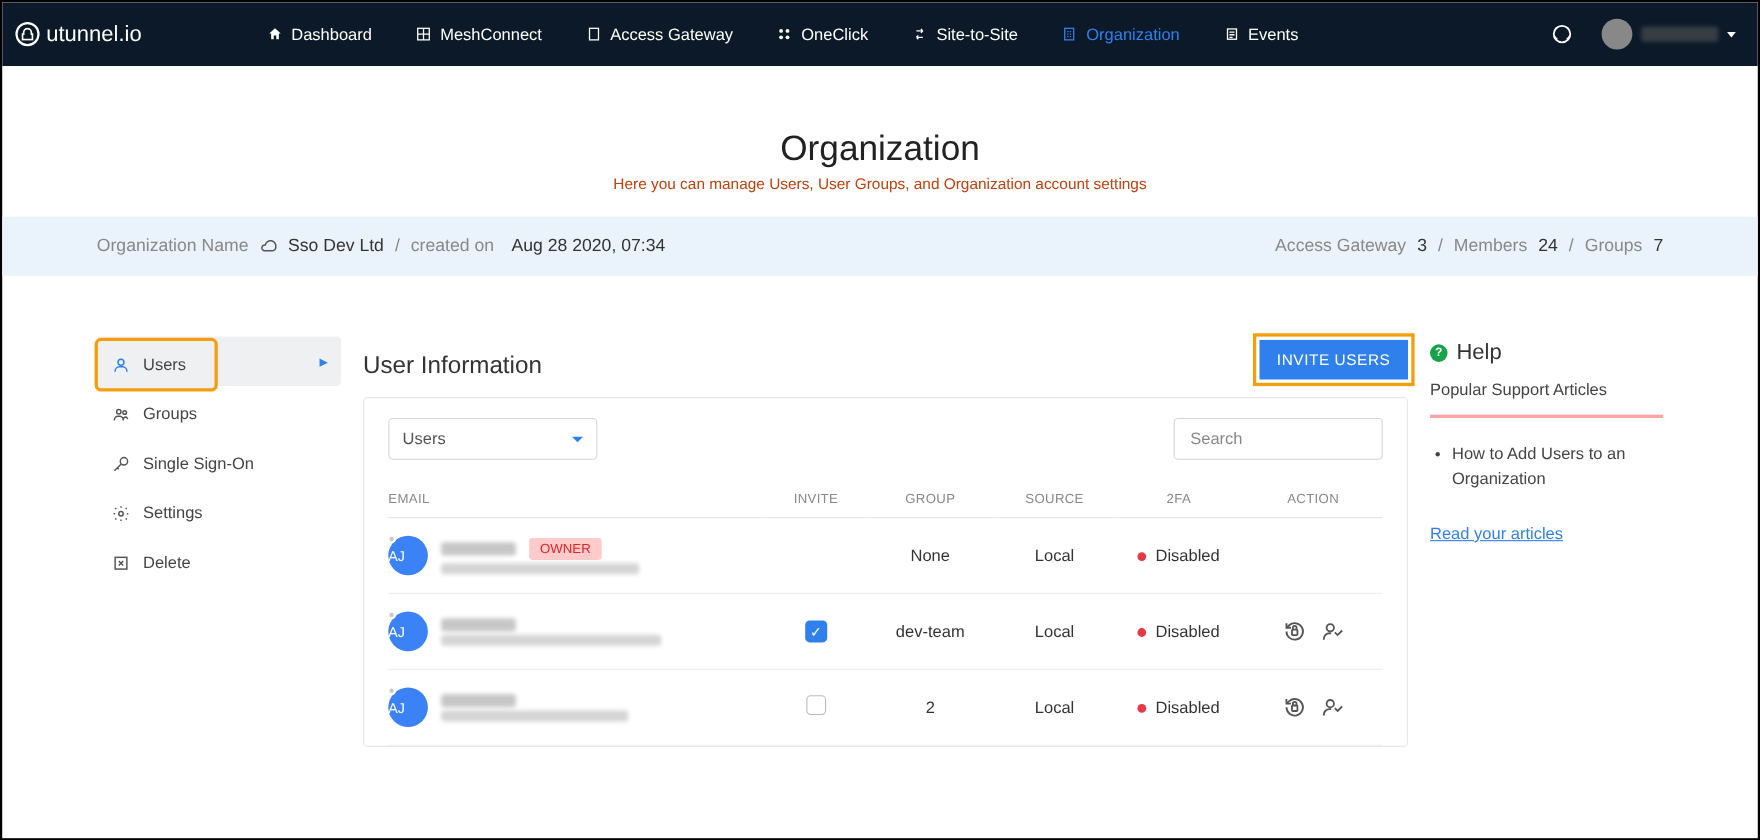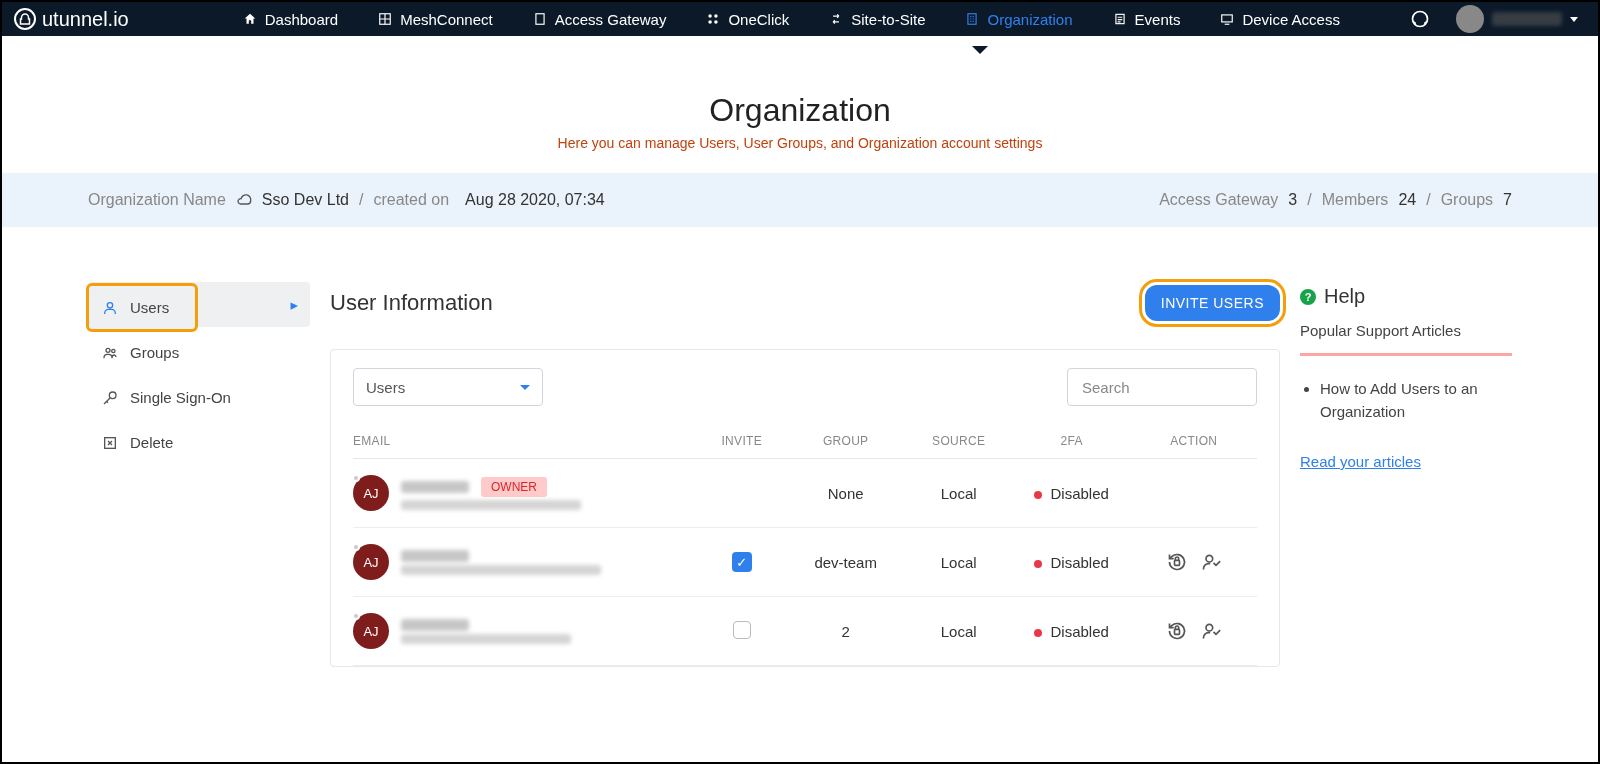--- a/index.html
+++ b/index.html
@@ -1,19 +1,19 @@
 <!DOCTYPE html>
 <html><head>
 <meta charset="utf-8">
 <style>
   * { box-sizing: border-box; margin: 0; padding: 0; }
   body { font-family: -apple-system, BlinkMacSystemFont, 'Segoe UI', Arial, sans-serif; font-size: 14px; color: #333; background: #fff; width: 1600px; height: 764px; overflow: hidden; border: 2px solid #000; }
   
   
-  .navbar { background: #0b1929; height: 34px; display: flex; align-items: center; padding: 0 20px 0 12px; color: #fff; }
+  .navbar { background: #0b1929; height: 58px; display: flex; align-items: center; padding: 0 20px 0 12px; color: #fff; }
   .logo { display: flex; align-items: center; gap: 6px; font-size: 20px; font-weight: 400; margin-right: 100px; }
   .logo-icon { width: 22px; height: 22px; border: 2px solid #fff; border-radius: 50%; display: inline-flex; align-items: center; justify-content: center; font-size: 11px; }
   .nav-items { display: flex; gap: 12px; }
   .nav-item { display: flex; align-items: center; gap: 8px; padding: 10px 14px; color: #fff; font-size: 15px; cursor: pointer; }
   .nav-item.active { color: #2f80ed; }
   .nav-icon { width: 14px; height: 14px; display: inline-block; }
   .navbar-right { margin-left: auto; display: flex; align-items: center; gap: 26px; }
   .avatar { width: 28px; height: 28px; border-radius: 50%; background: #888; }
   .user-blur { width: 70px; height: 14px; background: #555; border-radius: 3px; filter: blur(2px); opacity: 0.6; }
   .caret-down { width: 0; height: 0; border-left: 4px solid transparent; border-right: 4px solid transparent; border-top: 5px solid #fff; }
@@ -40,39 +40,39 @@
   
   .sidebar { width: 222px; flex-shrink: 0; }
   .sidebar-item { display: flex; align-items: center; gap: 12px; padding: 14px 14px; font-size: 15px; color: #444; cursor: pointer; border-radius: 4px; }
   .sidebar-item.active { background: #eef0f2; position: relative; }
   .sidebar-item.highlight { outline: 3px solid #f59e0b; outline-offset: -1px; border-radius: 4px; }
   .sidebar-item.active .chev-right { position: absolute; right: 12px; color: #2f80ed; }
   .side-icon { width: 16px; height: 16px; flex-shrink: 0; }
   
   
   .content { flex: 1; }
-  .content-header { display: flex; justify-content: space-between; align-items: center; margin-bottom: 28px; }
+  .content-header { display: flex; justify-content: space-between; align-items: flex-end; margin-bottom: 16px; }
   .content-title { font-size: 22px; font-weight: 500; color: #333; }
   .invite-btn { background: #2f80ed; color: #fff; border: none; padding: 10px 16px; font-size: 14px; font-weight: 500; letter-spacing: 0.5px; cursor: pointer; border-radius: 2px; }
-  .invite-highlight { outline: 3px solid #f59e0b; outline-offset: 3px; border-radius: 12px; }
+  .invite-highlight { outline: 3px solid #f59e0b; outline-offset: 3px; border-radius: 0; }
   .description-box { background: #ecedee; border-radius: 4px; padding: 20px 22px; font-size: 15px; color: #555; line-height: 1.5; margin-bottom: 20px; }
   
   .table-card { background: #fff; border: 1px solid #e5e7eb; border-radius: 4px; padding: 18px 22px 0; }
   .table-controls { display: flex; justify-content: space-between; margin-bottom: 18px; }
   .users-select { width: 190px; height: 38px; border: 1px solid #d1d5db; border-radius: 4px; padding: 0 12px; display: flex; align-items: center; justify-content: space-between; color: #555; font-size: 15px; cursor: pointer; }
   .search-input { width: 190px; height: 38px; border: 1px solid #d1d5db; border-radius: 4px; padding: 0 14px; font-size: 15px; }
   .search-input::placeholder { color: #888; }
   
   table { width: 100%; border-collapse: collapse; }
   th { text-align: left; font-size: 12px; font-weight: 500; color: #888; letter-spacing: 0.3px; padding: 10px 0; border-bottom: 1px solid #e5e7eb; }
   th.center, td.center { text-align: center; }
   td { padding: 16px 0; border-bottom: 1px solid #ecedee; font-size: 15px; vertical-align: middle; }
   
   .user-cell { display: flex; align-items: center; gap: 12px; }
-  .user-avatar { width: 36px; height: 36px; border-radius: 50%; background: #7f1d1d; color: #fff; display: flex; align-items: center; justify-content: center; font-size: 13px; font-weight: 500; position: relative; }
+  .user-avatar { width: 36px; height: 36px; border-radius: 50%; background: #3b82f6; color: #fff; display: flex; align-items: center; font-size: 13px; font-weight: 500; position: relative; }
   .status-dot { width: 8px; height: 8px; border-radius: 50%; background: #c9c9c9; border: 2px solid #fff; position: absolute; top: -1px; left: -1px; }
   .user-text { display: flex; flex-direction: column; gap: 3px; }
   .name-blur { width: 68px; height: 12px; background: #999; border-radius: 3px; filter: blur(2px); opacity: 0.55; }
   .email-blur { width: 180px; height: 10px; background: #aaa; border-radius: 3px; filter: blur(2px); opacity: 0.5; }
   .name-row { display: flex; align-items: center; gap: 12px; }
   .owner-badge { background: #fecaca; color: #dc2626; font-size: 12px; font-weight: 500; padding: 3px 10px; border-radius: 3px; }
   
   .admin-check { width: 20px; height: 20px; border-radius: 4px; background: #2f80ed; display: inline-flex; align-items: center; justify-content: center; color: #fff; font-size: 13px; }
   .admin-empty { width: 18px; height: 18px; border: 1.5px solid #bbb; border-radius: 4px; display: inline-block; }
   .red-dot { width: 8px; height: 8px; border-radius: 50%; background: #e63946; display: inline-block; margin-right: 8px; }
@@ -142,27 +142,20 @@
         </svg>
         <span>Organization</span>
       </div>
     <div class="nav-item">
         <svg class="nav-icon" viewBox="0 0 24 24" fill="none" stroke="#fff" stroke-width="2">
           <rect x="5" y="4" width="14" height="16"></rect>
           <path d="M8 9h8M8 13h8M8 17h5"></path>
         </svg>
         <span>Events</span>
       </div>
-    <div class="nav-item">
-        <svg class="nav-icon" viewBox="0 0 24 24" fill="none" stroke="#fff" stroke-width="2">
-          <rect x="3" y="5" width="18" height="12"></rect>
-          <path d="M8 21h8"></path>
-        </svg>
-        <span>Device Access</span>
-      </div>
   </div>
   <div class="navbar-right">
     <svg width="20" height="20" viewBox="0 0 24 24" fill="none" stroke="#fff" stroke-width="2">
         <circle cx="12" cy="12" r="9"></circle>
         <path d="M4 14a3 3 0 0 0 3 3M20 14a3 3 0 0 1-3 3"></path>
       </svg>
     <div style="display:flex;align-items:center;gap:8px;cursor:pointer;">
       <div class="avatar"></div>
       <div class="user-blur"></div>
       <div class="caret-down"></div>
@@ -220,20 +213,27 @@
           <path d="M3 20v-1a5 5 0 0 1 5-5h2a5 5 0 0 1 5 5v1M15 20v-1a4 4 0 0 1 4-4h0a4 4 0 0 1 2 3"></path>
         </svg>
       <span>Groups</span>
     </div>
     <div class="sidebar-item">
       <svg class="side-icon" viewBox="0 0 24 24" fill="none" stroke="#555" stroke-width="2">
           <circle cx="16" cy="8" r="5"></circle>
           <path d="M12 12L3 21M7 17l2 2"></path>
         </svg>
       <span>Single Sign-On</span>
+    </div>
+    <div class="sidebar-item">
+      <svg class="side-icon" viewBox="0 0 24 24" fill="none" stroke="#555" stroke-width="2">
+          <circle cx="12" cy="12" r="3"></circle>
+          <path d="M12 2v2M12 20v2M4.2 4.2l1.4 1.4M18.4 18.4l1.4 1.4M2 12h2M20 12h2M4.2 19.8l1.4-1.4M18.4 5.6l1.4-1.4"></path>
+        </svg>
+      <span>Settings</span>
     </div>
     <div class="sidebar-item">
       <svg class="side-icon" viewBox="0 0 24 24" fill="none" stroke="#555" stroke-width="2">
           <rect x="4" y="4" width="16" height="16"></rect>
           <path d="M9 9l6 6M15 9l-6 6"></path>
         </svg>
       <span>Delete</span>
     </div>
   </div>
 

